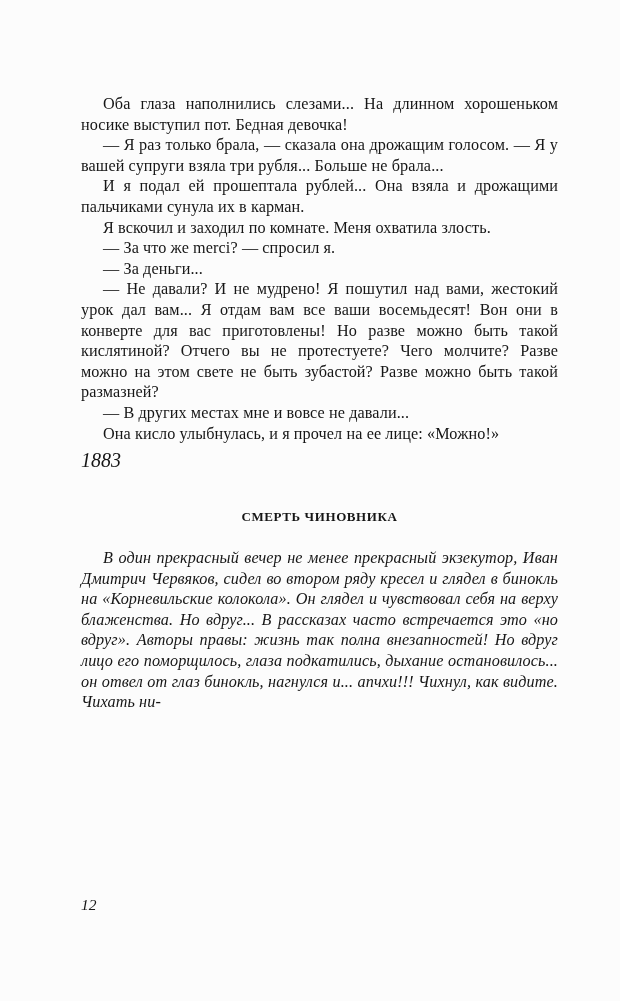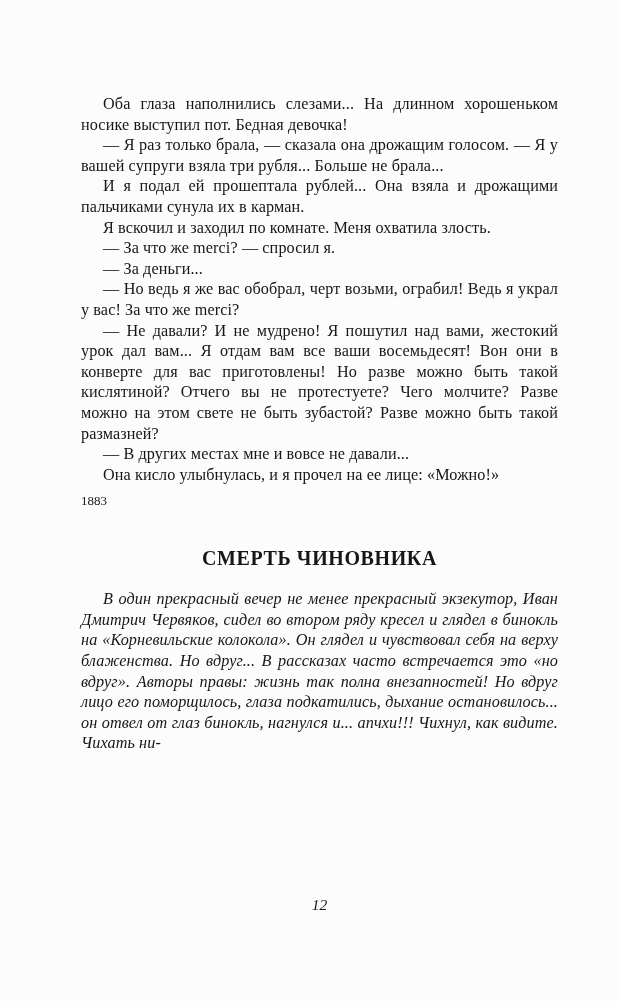--- a/index.html
+++ b/index.html
@@ -24,58 +24,57 @@
   .para {
     margin: 0;
     text-align: justify;
     text-indent: 22px;
     font-size: 16.2px;
     line-height: 20.6px;
     letter-spacing: 0.1px;
   }
   .year-note {
     margin: 6px 0 0 0;
-    font-size: 13px;
+    font-style: italic;
+    font-size: 20px;
     line-height: 20px;
   }
   .chapter-title {
     margin: 36px 0 0 0;
     text-align: center;
     font-weight: bold;
-    font-size: 20px;
+    font-size: 13px;
     letter-spacing: 0.6px;
     line-height: 22px;
   }
   .part2 {
     margin-top: 20px;
     font-style: italic;
   }
   .page-number {
     position: absolute;
     left: 81px;
     width: 477px;
     top: 896px;
-    text-align: center;
     font-size: 15.5px;
     font-style: italic;
   }
 </style>
 </head>
 <body>
 
 <div class="page-body">
 
   <section>
     <p class="para">Оба глаза наполнились слезами... На длинном хорошеньком носике выступил пот. Бедная девочка!</p>
     <p class="para">— Я раз только брала, — сказала она дрожащим голосом. — Я у вашей супруги взяла три рубля... Больше не брала...</p>
     <p class="para">И я подал ей прошептала рублей... Она взяла и дрожащими пальчиками сунула их в карман.</p>
     <p class="para">Я вскочил и заходил по комнате. Меня охватила злость.</p>
     <p class="para">— За что же merci? — спросил я.</p>
     <p class="para">— За деньги...</p>
-    <p class="para">— Но ведь я же вас обобрал, черт возьми, ограбил! Ведь я украл у вас! За что же merci?</p>
     <p class="para">— Не давали? И не мудрено! Я пошутил над вами, жестокий урок дал вам... Я отдам вам все ваши восемьдесят! Вон они в конверте для вас приготовлены! Но разве можно быть такой кислятиной? Отчего вы не протестуете? Чего молчите? Разве можно на этом свете не быть зубастой? Разве можно быть такой размазней?</p>
     <p class="para">— В других местах мне и вовсе не давали...</p>
     <p class="para">Она кисло улыбнулась, и я прочел на ее лице: «Можно!»</p>
   </section>
 
   <p class="year-note">1883</p>
 
   <h1 class="chapter-title">СМЕРТЬ ЧИНОВНИКА</h1>
 
   <section class="part2">

